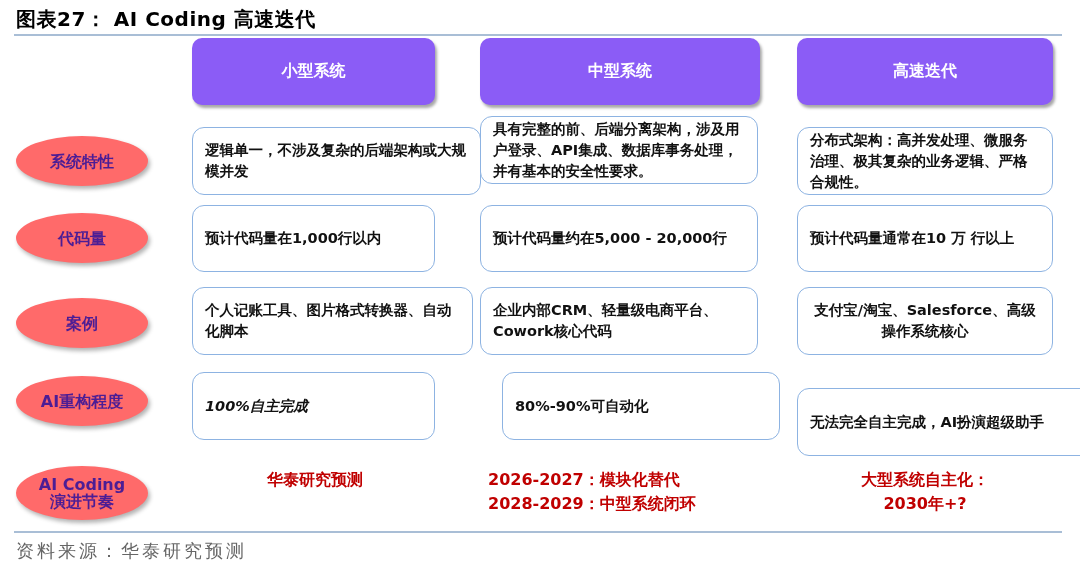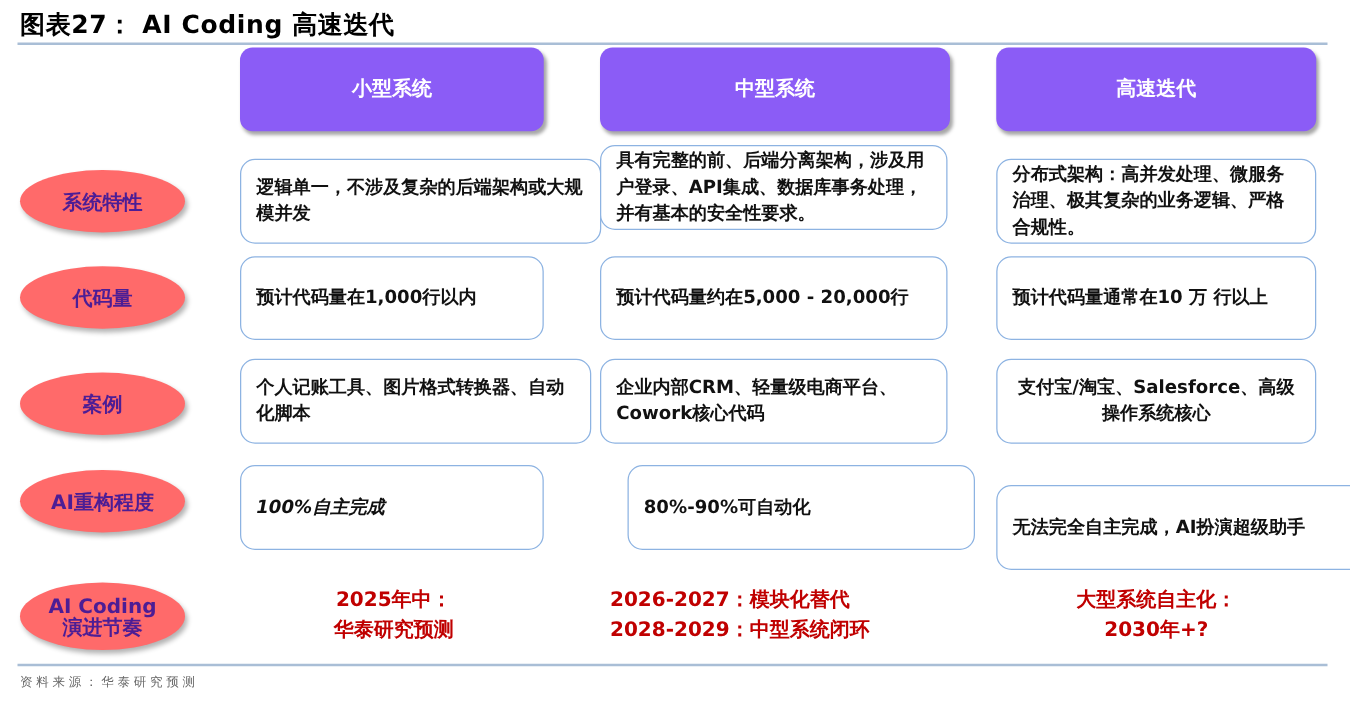--- a/index.html
+++ b/index.html
@@ -13,21 +13,21 @@
   .pill { position:absolute; left:16px; width:132px; height:50px; border-radius:50%;
           background:#ff6a6a; box-shadow:2px 3px 4px rgba(0,0,0,0.3); color:#4c1d95; font-size:16px;
           font-weight:bold; display:flex; flex-direction:column; align-items:center; justify-content:center;
           text-align:center; line-height:17px; }
   .cell { position:absolute; border:1.5px solid #8db3e2; border-radius:12px; background:#fff;
           box-sizing:border-box; padding:0 12px; display:flex; align-items:center;
           font-size:14.5px; font-weight:bold; line-height:21px; color:#111; }
   .tl { position:absolute; top:468px; color:#c00000; font-weight:bold; font-size:16px;
         line-height:24px; text-align:center; }
   .bottom-rule { position:absolute; left:14px; right:18px; top:531px; height:2px; background:#a9bed6; }
-  .source { position:absolute; left:16px; top:539px; font-size:10px; color:#666; letter-spacing:3px; }
+  .source { position:absolute; left:16px; top:539px; font-size:18px; color:#666; letter-spacing:3px; }
 </style>
 </head>
 <body>
 
 <div class="title">图表27： AI Coding 高速迭代</div>
 <div class="title-rule"></div>
 
 <div class="hdr" style="left:192px;width:243px;">小型系统</div>
 <div class="hdr" style="left:480px;width:280px;">中型系统</div>
 <div class="hdr" style="left:797px;width:256px;">高速迭代</div>
@@ -50,21 +50,20 @@
 <div class="pill" style="top:376px;">AI重构程度</div>
 <div class="cell" style="left:192px;top:372px;width:243px;height:68px;font-style:italic;">100%自主完成</div>
 <div class="cell" style="left:480px;top:372px;width:278px;height:68px;margin-left:22px;">80%-90%可自动化</div>
 <div class="cell" style="left:797px;top:388px;width:300px;height:68px;">无法完全自主完成，AI扮演超级助手</div>
 
 <div class="pill" style="top:466px;height:54px;">
   <span>AI Coding</span>
   <span>演进节奏</span>
 </div>
 <div class="tl" style="left:215px;width:200px;">
-  <div>2025年中：</div>
   <div>华泰研究预测</div>
 </div>
 <div class="tl" style="left:475px;width:260px;text-align:left;padding-left:13px;">
   <div>2026-2027：模块化替代</div>
   <div>2028-2029：中型系统闭环</div>
 </div>
 <div class="tl" style="left:815px;width:220px;">
   <div>大型系统自主化：</div>
   <div>2030年+?</div>
 </div>

